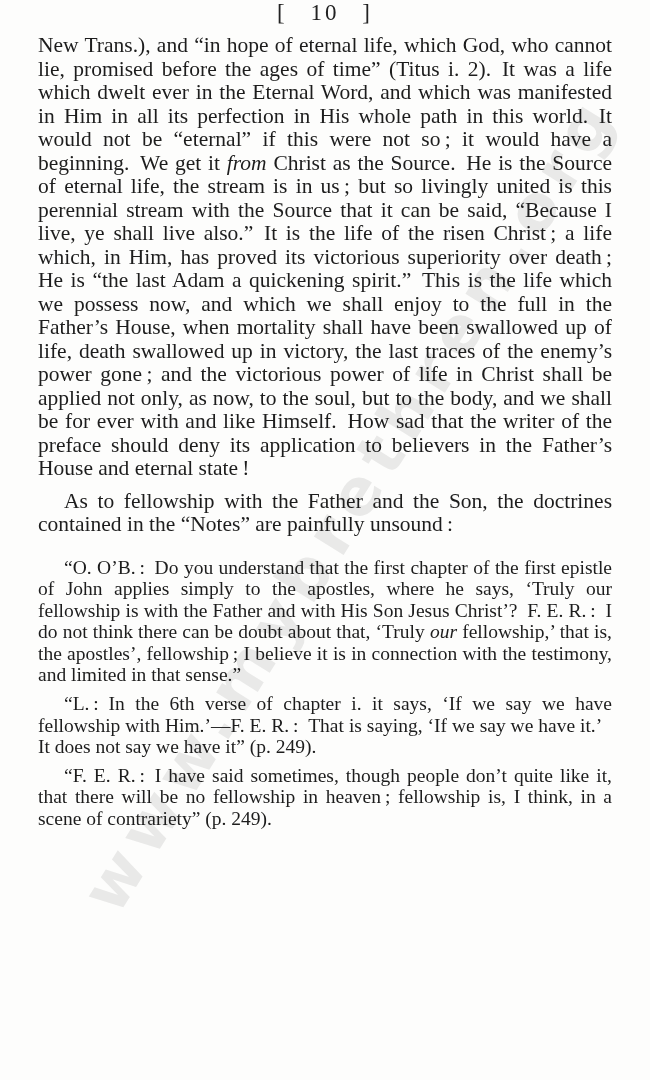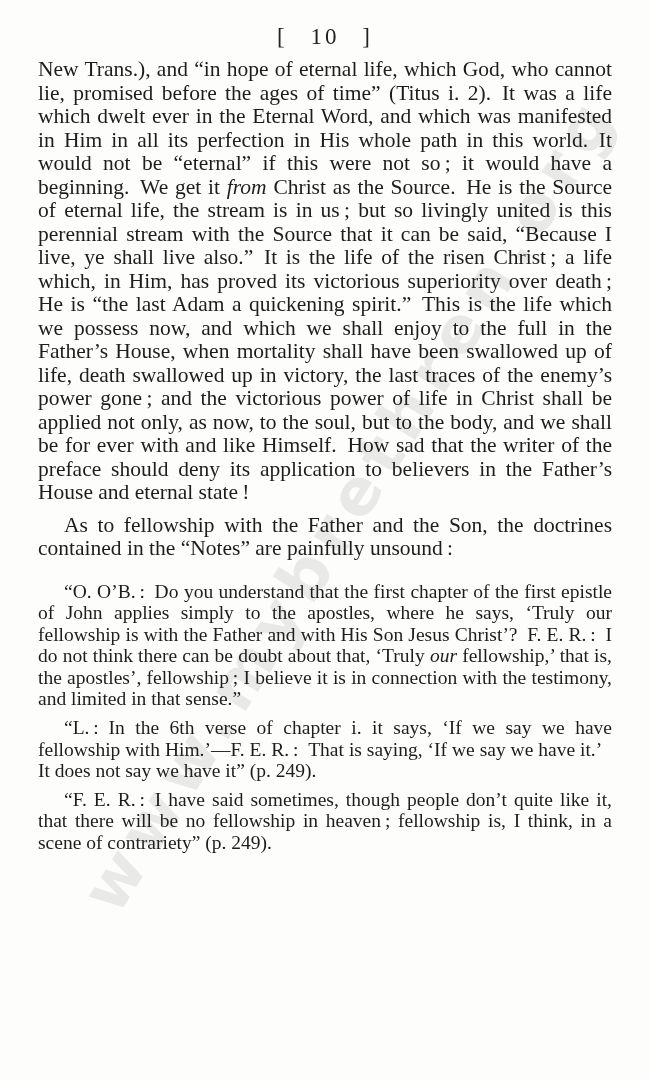--- a/index.html
+++ b/index.html
@@ -30,21 +30,20 @@
     color: rgba(130, 130, 128, 0.16);
     user-select: none;
     pointer-events: none;
     z-index: 0;
   }
 
   .page-header {
     position: relative;
     z-index: 1;
     text-align: center;
-    padding-top: 24px;
     font-size: 23px;
     letter-spacing: 3px;
     word-spacing: 14px;
     color: #222;
   }
 
   main.page-body {
     position: relative;
     z-index: 1;
     padding: 8px 38px 0 38px;

